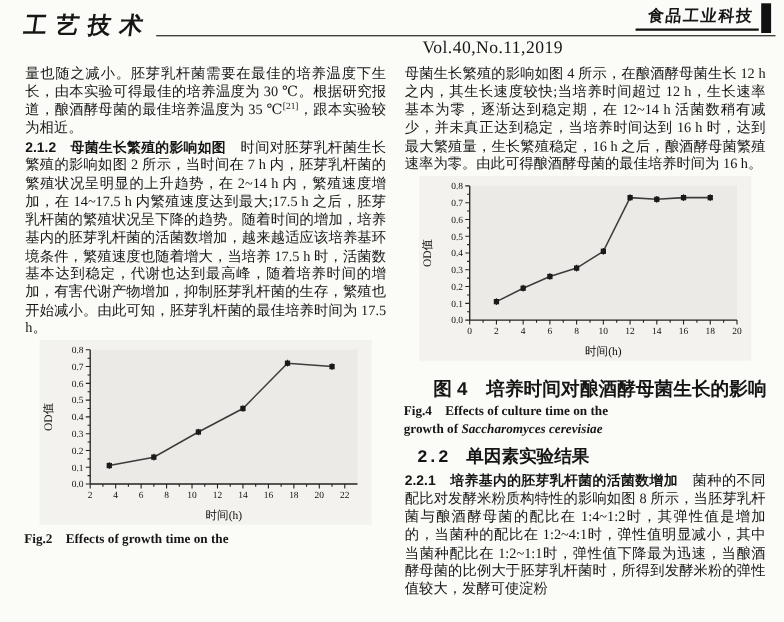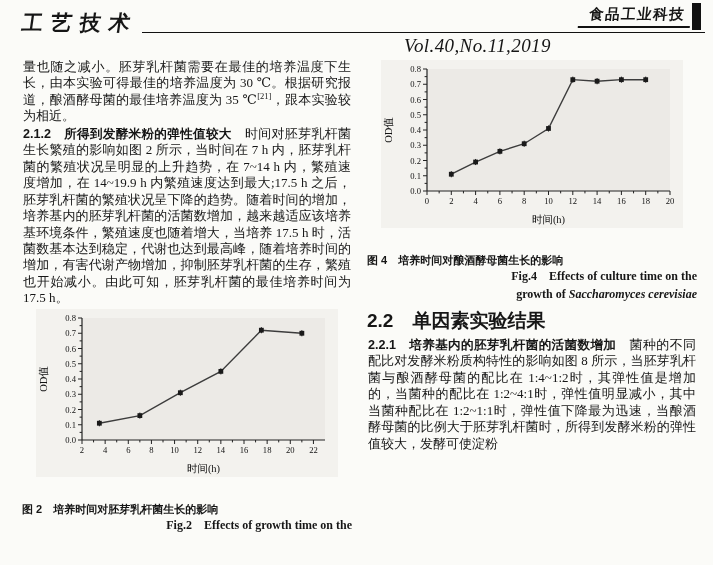--- a/index.html
+++ b/index.html
@@ -10,67 +10,67 @@
   }
   
   .header{position:relative;height:56px;}
   .masthead{
     position:absolute;left:22px;top:9px;
     font-size:21px;font-weight:bold;letter-spacing:8px;
     transform:skewX(-8deg);
     font-family:"Liberation Sans","DejaVu Sans",sans-serif;
   }
   .header-rule{position:absolute;left:142px;right:8px;top:32px;border-top:1.7px solid #111;}
-  .vol{position:absolute;left:404px;top:35px;font-style:italic;font-size:19px;letter-spacing:.4px;}
+  .vol{position:absolute;left:384px;top:35px;font-size:16px;letter-spacing:.4px;}
   .logo{position:absolute;right:12px;top:3px;white-space:nowrap;}
   .logo-text{
     display:inline-block;font-weight:bold;font-size:14.5px;letter-spacing:1.5px;
     border-bottom:2px solid #111;padding:2px 6px 2px 10px;
     transform:skewX(-6deg);
     font-family:"Liberation Sans","DejaVu Sans",sans-serif;
   }
   .logo-bar{display:inline-block;width:9px;height:27px;background:#111;vertical-align:top;margin-left:1px;}
   
   .columns{display:flex;gap:15px;padding:2px 16px 0 22px;}
   .col{width:332px;}
   p.body{font-size:13px;line-height:16.45px;text-align:justify;margin:1px;}
   .runin{font-weight:bold;font-family:"Liberation Sans","DejaVu Sans",sans-serif;font-size:12.6px;}
   sup.cite{font-size:8.5px;line-height:0;}
   
   .figure{text-align:center;margin:2px 0 0 0;}
   svg.chart{width:302px;height:168px;background:#f3f2ee;}
   .cap-cn{
-    text-align:left;font-weight:bold;font-size:11px;margin-top:21px;
+    text-align:right;font-weight:bold;font-size:17px;margin-top:9px;
     font-family:"Liberation Sans","DejaVu Sans",sans-serif;
   }
-  .cap-en{text-align:right;font-weight:bold;font-size:12px;line-height:17.5px;}
+  .cap-en{text-align:left;font-weight:bold;font-size:12px;line-height:17.5px;}
   .cap-en i{font-style:italic;font-family:Liberation Serif, serif;}
   h2.section{
-    font-size:19px;font-weight:bold;margin:5px 0 3px 0;
-    font-family:Liberation Sans, sans-serif;
+    font-size:16px;font-weight:bold;margin:5px 0 3px 12px;
+    font-family:Liberation Mono, monospace;
   }
 </style>
 </head>
 <body>
 
 <div class="header">
   <div class="masthead">工艺技术</div>
   <div class="header-rule"></div>
   <div class="vol">Vol.40,No.11,2019</div>
   <div class="logo">
     <span class="logo-text">食品工业科技</span><span class="logo-bar"></span>
   </div>
 </div>
 
 <div class="columns">
 
   <div class="col">
     <p class="body"><span>量也随之减小。胚芽乳杆菌需要在最佳的培养温度下生长，由本实验可得最佳的培养温度为 30 ℃。根据研究报道，酿酒酵母菌的最佳培养温度为 35 ℃</span><sup class="cite">[21]</sup><span>，跟本实验较为相近。</span></p>
 
-    <p class="body"><span class="runin">2.1.2　所得到发酵米粉的弹性值较大</span><span>　时间对胚芽乳杆菌生长繁殖的影响如图 2 所示，当时间在 7 h 内，胚芽乳杆菌的繁殖状况呈明显的上升趋势，在 7~14 h 内，繁殖速度增加，在 14~19.9 h 内繁殖速度达到最大;17.5 h 之后，胚芽乳杆菌的繁殖状况呈下降的趋势。随着时间的增加，培养基内的胚芽乳杆菌的活菌数增加，越来越适应该培养基环境条件，繁殖速度也随着增大，当培养 17.5 h 时，活菌数基本达到稳定，代谢也达到最高峰，随着培养时间的增加，有害代谢产物增加，抑制胚芽乳杆菌的生存，繁殖也开始减小。由此可知，胚芽乳杆菌的最佳培养时间为 17.5 h。</span></p>
+    <p class="body"><span class="runin">2.1.2　母菌生长繁殖的影响如图</span><span>　时间对胚芽乳杆菌生长繁殖的影响如图 2 所示，当时间在 7 h 内，胚芽乳杆菌的繁殖状况呈明显的上升趋势，在 2~14 h 内，繁殖速度增加，在 14~17.5 h 内繁殖速度达到最大;17.5 h 之后，胚芽乳杆菌的繁殖状况呈下降的趋势。随着时间的增加，培养基内的胚芽乳杆菌的活菌数增加，越来越适应该培养基环境条件，繁殖速度也随着增大，当培养 17.5 h 时，活菌数基本达到稳定，代谢也达到最高峰，随着培养时间的增加，有害代谢产物增加，抑制胚芽乳杆菌的生存，繁殖也开始减小。由此可知，胚芽乳杆菌的最佳培养时间为 17.5 h。</span></p>
 
     <div class="figure">
       <svg class="chart" viewBox="0 0 302 168">
           <rect x="46" y="9" width="243" height="122" fill="#eceae6"></rect>
           <line x1="46" y1="9" x2="46" y2="131" stroke="#222" stroke-width="1.2"></line>
           <line x1="46" y1="131" x2="289" y2="131" stroke="#222" stroke-width="1.2"></line>
           <line x1="46" y1="131" x2="46" y2="135" stroke="#222" stroke-width="1"></line>
           <text font-size="8.6" fill="#111" x="46" y="144" text-anchor="middle">2</text>
           <line x1="57.57142857142857" y1="131" x2="57.57142857142857" y2="133.4" stroke="#222" stroke-width="1"></line>
           <line x1="69.14285714285714" y1="131" x2="69.14285714285714" y2="135" stroke="#222" stroke-width="1"></line>
@@ -138,25 +138,25 @@
           <line x1="144.35714285714286" y1="86.775" x2="144.35714285714286" y2="80.675" stroke="#1a1a1a" stroke-width="1"></line>
           <rect x="141.95714285714286" y="81.325" width="4.8" height="4.8" fill="#1a1a1a"></rect>
           <line x1="184.85714285714286" y1="65.42500000000001" x2="184.85714285714286" y2="59.324999999999996" stroke="#1a1a1a" stroke-width="1"></line>
           <rect x="182.45714285714286" y="59.975" width="4.8" height="4.8" fill="#1a1a1a"></rect>
           <line x1="225.35714285714286" y1="24.250000000000014" x2="225.35714285714286" y2="18.150000000000006" stroke="#1a1a1a" stroke-width="1"></line>
           <rect x="222.95714285714286" y="18.80000000000001" width="4.8" height="4.8" fill="#1a1a1a"></rect>
           <line x1="265.8571428571429" y1="27.300000000000015" x2="265.8571428571429" y2="21.20000000000001" stroke="#1a1a1a" stroke-width="1"></line>
           <rect x="263.4571428571429" y="21.850000000000016" width="4.8" height="4.8" fill="#1a1a1a"></rect>
         </svg>
     </div>
-    <div class="cap-cn">图 2　培养时间对胚芽乳杆菌生长的影响</div>
     <div class="cap-en">Fig.2　Effects of growth time on the</div>
   </div>
 
   <div class="col">
+    <p class="body">母菌生长繁殖的影响如图 4 所示，在酿酒酵母菌生长 12 h 之内，其生长速度较快;当培养时间超过 12 h，生长速率基本为零，逐渐达到稳定期，在 12~14 h 活菌数稍有减少，并未真正达到稳定，当培养时间达到 16 h 时，达到最大繁殖量，生长繁殖稳定，16 h 之后，酿酒酵母菌繁殖速率为零。由此可得酿酒酵母菌的最佳培养时间为 16 h。</p>
 
     <div class="figure">
       <svg class="chart" viewBox="0 0 302 168">
           <rect x="46" y="9" width="243" height="122" fill="#eceae6"></rect>
           <line x1="46" y1="9" x2="46" y2="131" stroke="#222" stroke-width="1.2"></line>
           <line x1="46" y1="131" x2="289" y2="131" stroke="#222" stroke-width="1.2"></line>
           <line x1="46" y1="131" x2="46" y2="135" stroke="#222" stroke-width="1"></line>
           <text font-size="8.6" fill="#111" x="46" y="144" text-anchor="middle">0</text>
           <line x1="58.15" y1="131" x2="58.15" y2="133.4" stroke="#222" stroke-width="1"></line>
           <line x1="70.3" y1="131" x2="70.3" y2="135" stroke="#222" stroke-width="1"></line>

